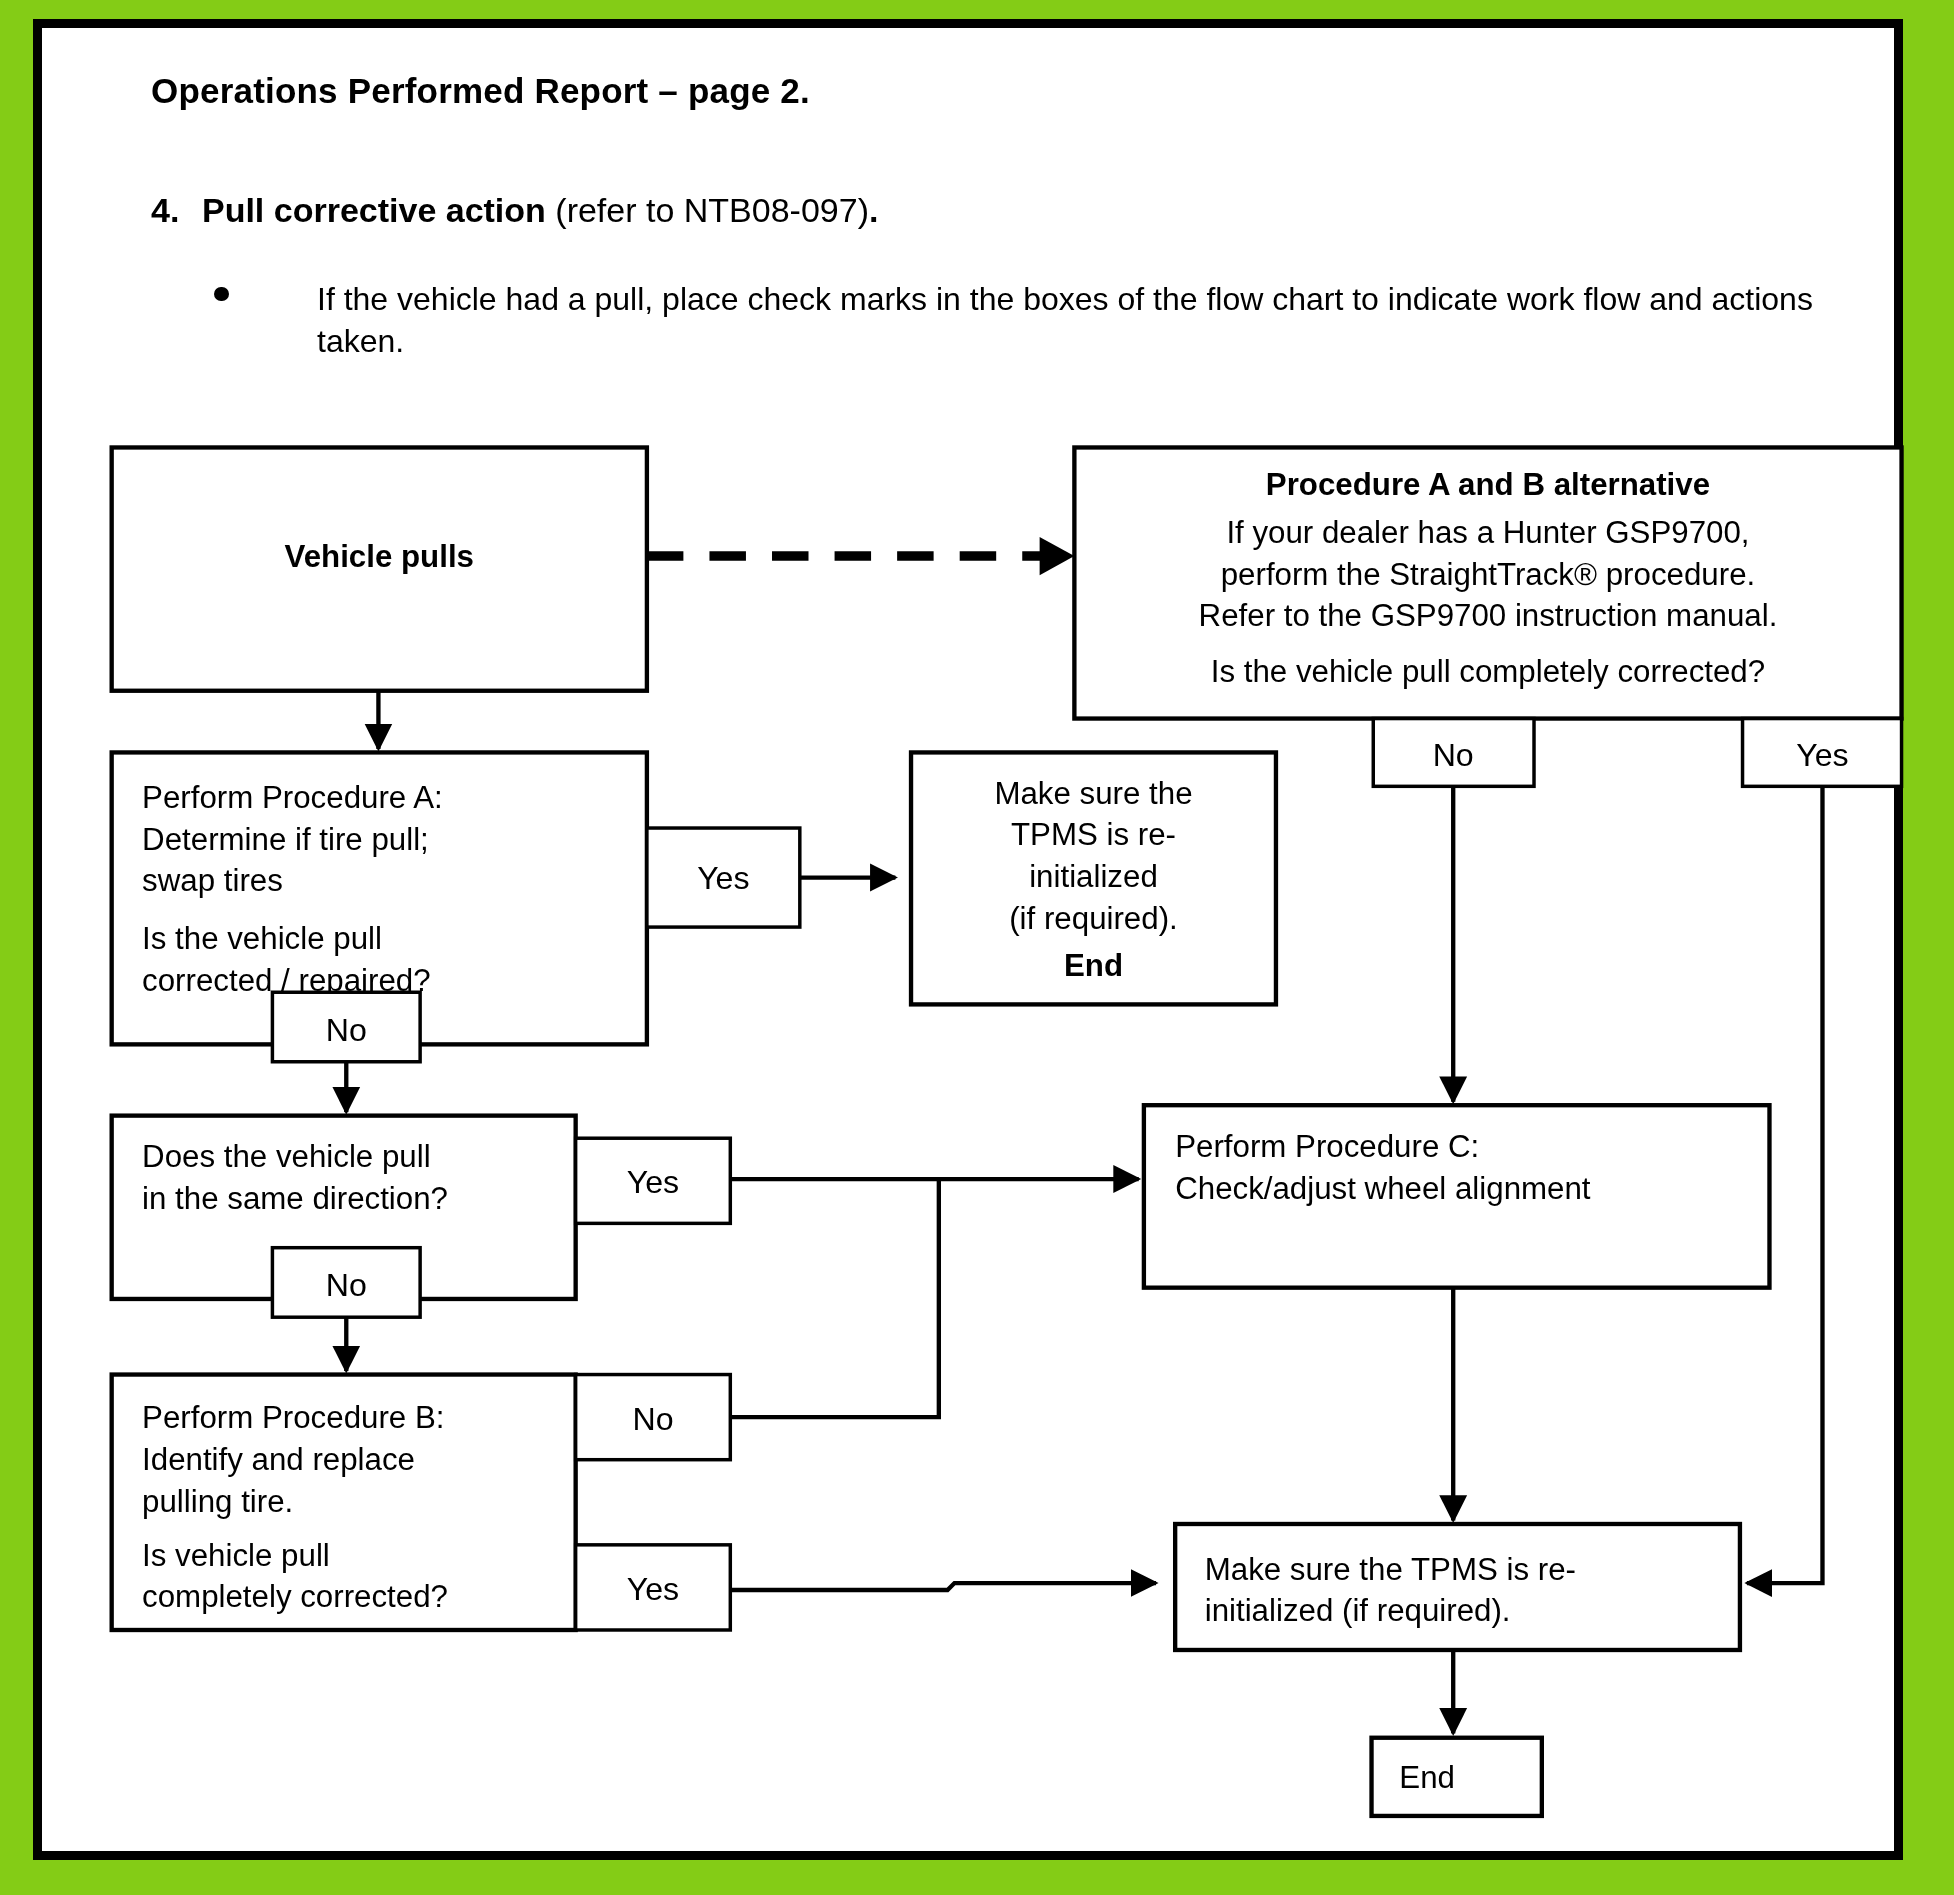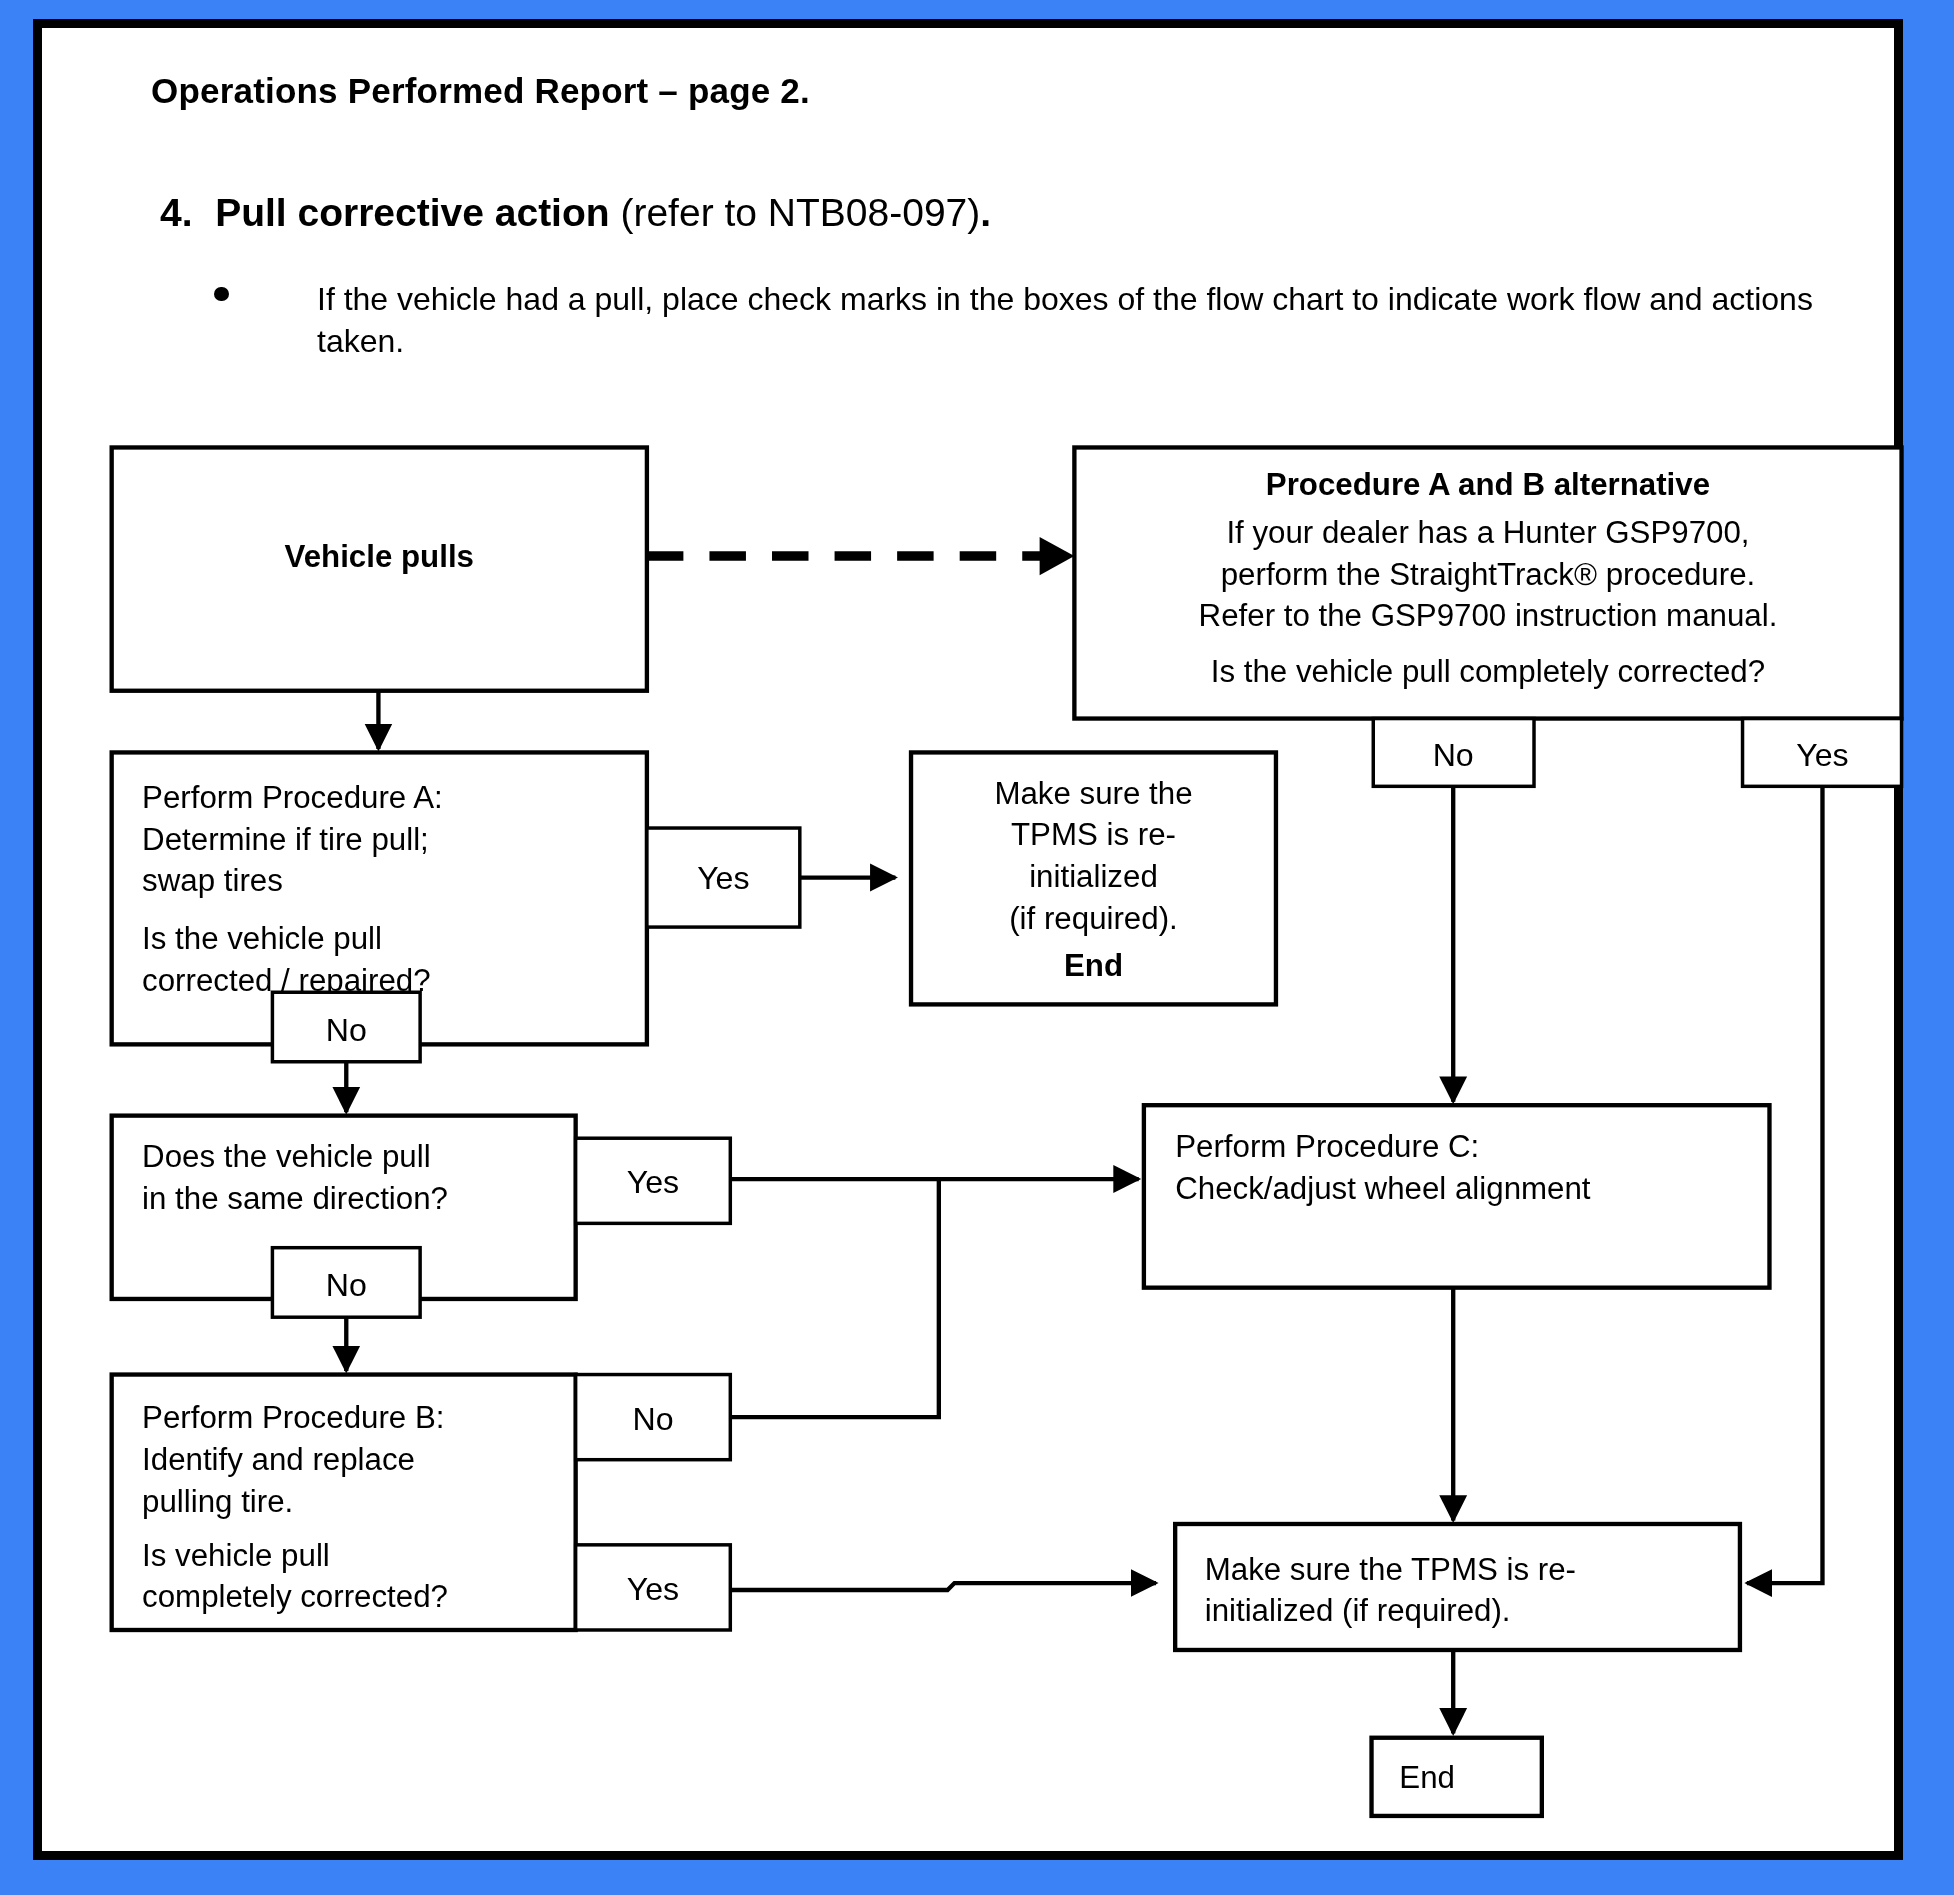--- a/index.html
+++ b/index.html
@@ -11,21 +11,21 @@
     width: 1955px;
     height: 1895px;
     font-family: "Liberation Sans", sans-serif;
     color: #000000;
     overflow: hidden;
   }
   #page {
     position: relative;
     width: 1955px;
     height: 1895px;
-    background: #3b82f6;
+    background: #84cc16;
   }
   
   #doc-frame {
     position: absolute;
     left: 33px;
     top: 19px;
     width: 1870px;
     height: 1841px;
     border: 9.6px solid #000000;
     background: #ffffff;
@@ -35,23 +35,23 @@
     position: absolute;
     left: 109px;
     top: 43px;
     font-size: 35px;
     font-weight: bold;
     letter-spacing: 0.2px;
     white-space: nowrap;
   }
   #step-line {
     position: absolute;
-    left: 118px;
+    left: 109px;
     top: 163px;
-    font-size: 39px;
+    font-size: 34px;
     white-space: nowrap;
     text-align: center;
   }
   #step-num {
     font-weight: bold;
     margin-right: 22.6px;
   }
   #step-bold {
     font-weight: bold;
   }

